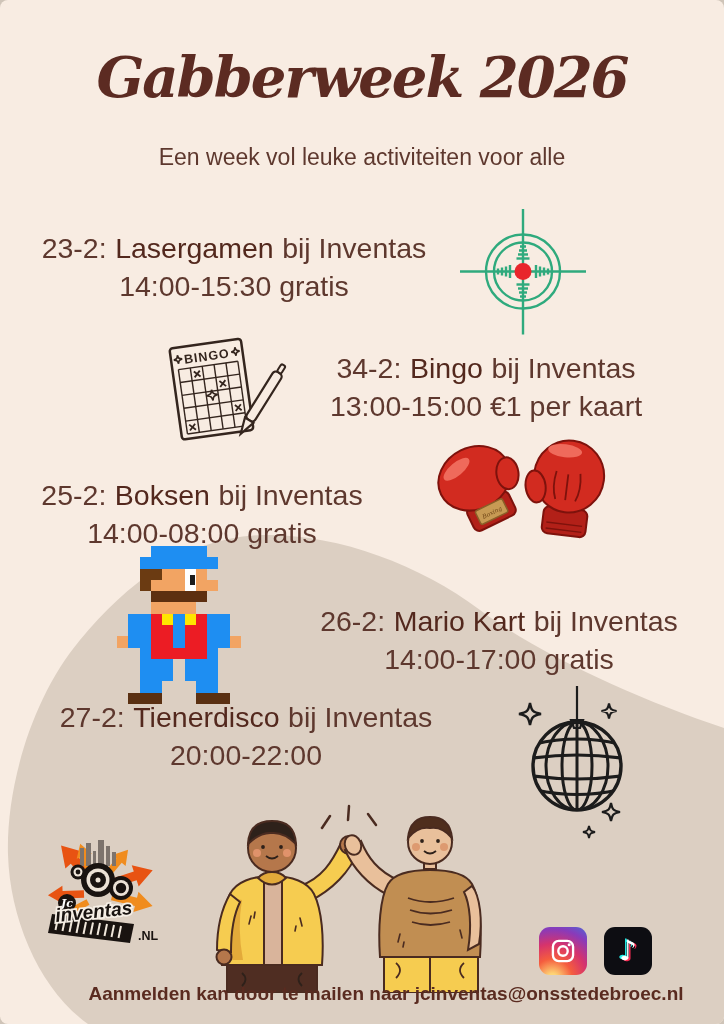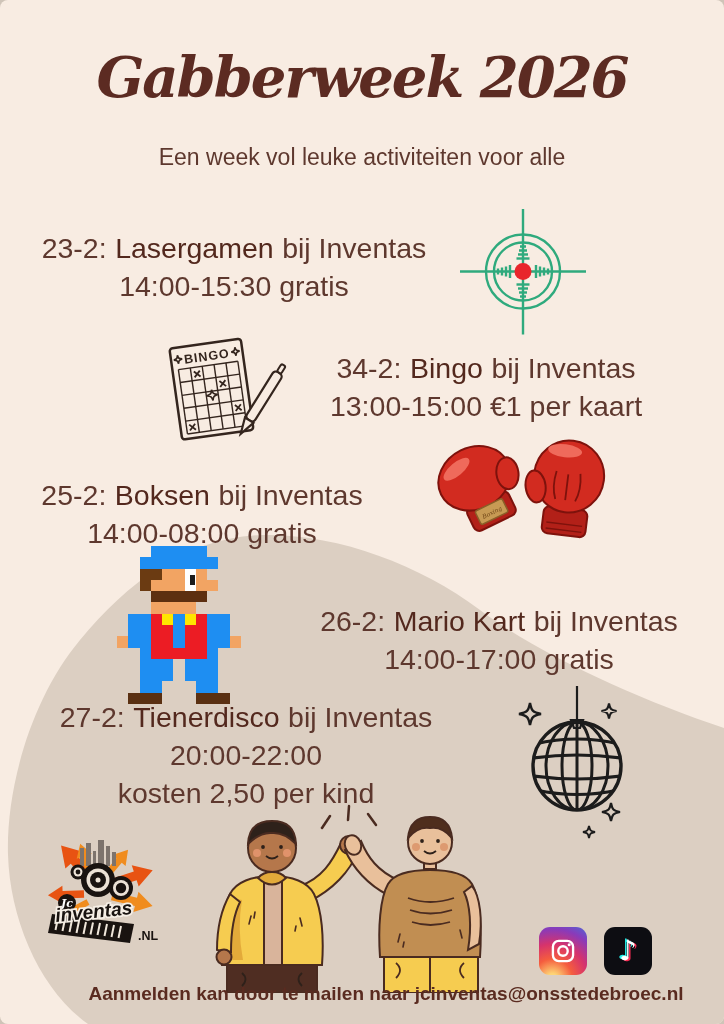--- a/index.html
+++ b/index.html
@@ -218,21 +218,20 @@
     </g>
   </svg>
 
   <div class="event" id="ev5">
     <div class="ev-line">
       <span>27-2:</span>
       <span class="ev-name">Tienerdisco</span>
       <span>bij Inventas</span>
     </div>
     <div>20:00-22:00</div>
-    <div>kosten 2,50 per kind</div>
   </div>
   <svg class="abs icon-disco" width="150" height="165" viewBox="0 0 150 165">
     <defs>
         <clipPath id="ballclip">
           <circle cx="72" cy="82" r="43"></circle>
         </clipPath>
       </defs>
     <g stroke="#1c1c1c" fill="none" stroke-width="3">
       <line x1="72" y1="2" x2="72" y2="36" stroke-width="2.2"></line>
       <path d="M66,36 L78,36 L75,44 L69,44 Z" stroke-width="2.2"></path>

